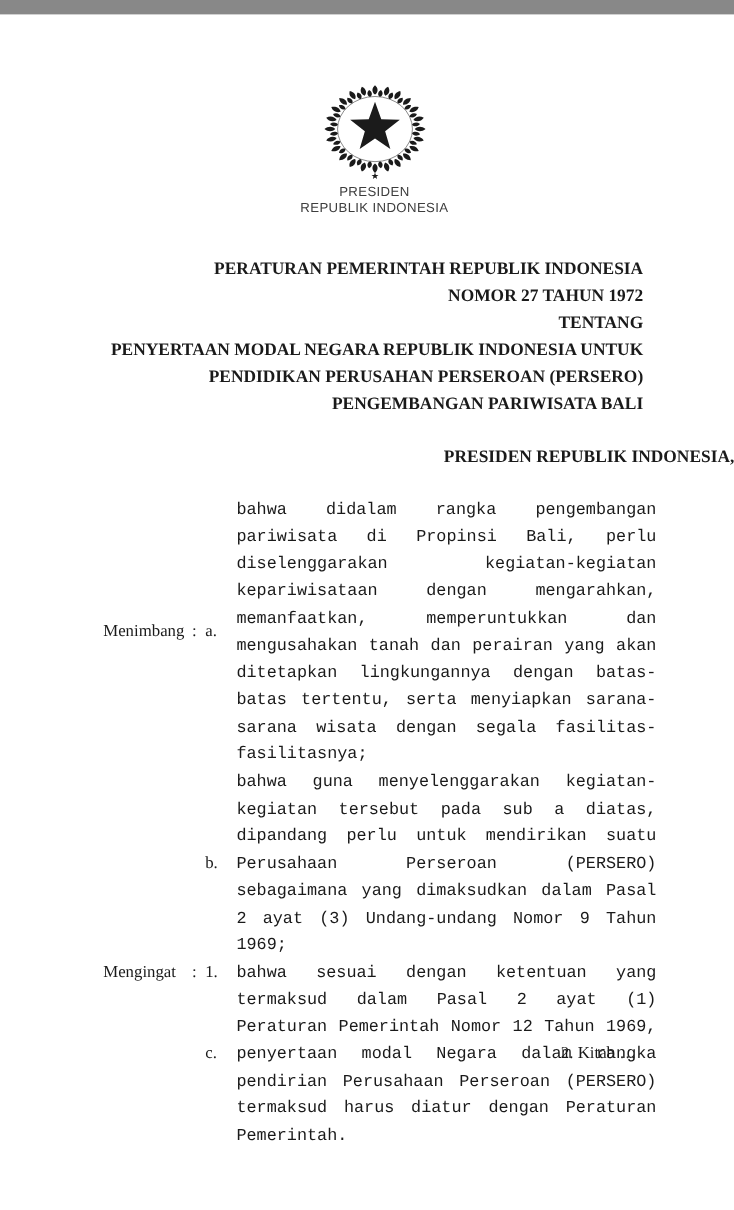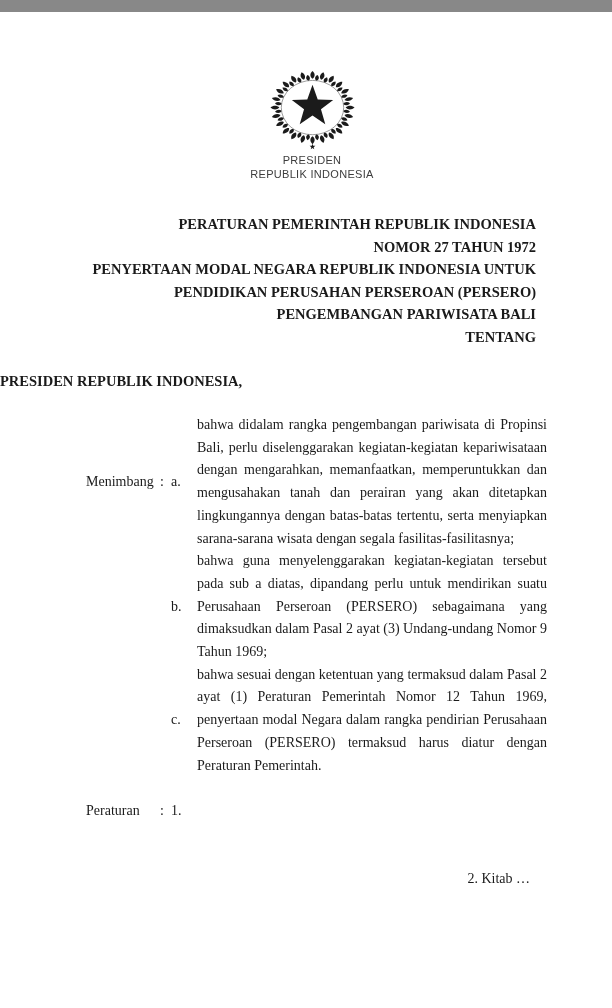--- a/index.html
+++ b/index.html
@@ -31,38 +31,38 @@
   
   .title-block {
     position:absolute; top:201px; left:76px; width:460px;
     text-align:right;
     font-weight:bold;
     font-size:14.5px; line-height:22.5px;
   }
 
   .opening {
     position:absolute; top:358px; left:0; width:100%;
-    text-align:left;
+    text-align:right;
     font-weight:bold;
     font-size:14.5px; line-height:22.5px;
   }
 
   
   .clause {
     position:absolute; left:86px; width:463px;
     font-size:14px; line-height:22.7px;
   }
   .clause-menimbang { top:402px; }
   .clause-mengingat { top:788px; }
 
   .clause-row { display:flex; align-items:center; }
   .cl-label  { width:74px; flex:none; }
   .cl-colon  { width:11px; flex:none; }
   .cl-marker { width:26px; flex:none; }
-  .cl-text   { width:350px; flex:none; text-align:justify; }
+  .cl-text   { width:350px; flex:none; text-align:justify;font-family:Liberation Mono, monospace; }
   .indent    { margin-left:85px; }
 
   .catchword {
     position:absolute; top:856px; right:82px;
     font-size:14px; line-height:22.7px;
   }
 </style>
 </head>
 <body>
 
@@ -109,22 +109,22 @@
     </svg>
     <div class="seal-text">
       <div>PRESIDEN</div>
       <div>REPUBLIK INDONESIA</div>
     </div>
   </div>
 
   <div class="title-block">
     <div>PERATURAN PEMERINTAH REPUBLIK INDONESIA</div>
     <div>NOMOR 27 TAHUN 1972</div>
+    <div>TENTANG</div>
     <div>PENYERTAAN MODAL NEGARA REPUBLIK INDONESIA UNTUK PENDIDIKAN PERUSAHAN PERSEROAN (PERSERO) PENGEMBANGAN PARIWISATA BALI</div>
-    <div>TENTANG</div>
   </div>
 
   <div class="opening">PRESIDEN REPUBLIK INDONESIA,</div>
 
   <div class="clause clause-menimbang">
     <div class="clause-row">
       <div class="cl-label">Menimbang</div>
       <div class="cl-colon">:</div>
       <div class="cl-marker">a.</div>
       <div class="cl-text">bahwa didalam rangka pengembangan pariwisata di Propinsi Bali, perlu diselenggarakan kegiatan-kegiatan kepariwisataan dengan mengarahkan, memanfaatkan, memperuntukkan dan mengusahakan tanah dan perairan yang akan ditetapkan lingkungannya dengan batas-batas tertentu, serta menyiapkan sarana-sarana wisata dengan segala fasilitas-fasilitasnya;</div>
@@ -134,21 +134,21 @@
       <div class="cl-text">bahwa guna menyelenggarakan kegiatan-kegiatan tersebut pada sub a diatas, dipandang perlu untuk mendirikan suatu Perusahaan Perseroan (PERSERO) sebagaimana yang dimaksudkan dalam Pasal 2 ayat (3) Undang-undang Nomor 9 Tahun 1969;</div>
     </div>
     <div class="clause-row indent">
       <div class="cl-marker">c.</div>
       <div class="cl-text">bahwa sesuai dengan ketentuan yang termaksud dalam Pasal 2 ayat (1) Peraturan Pemerintah Nomor 12 Tahun 1969, penyertaan modal Negara dalam rangka pendirian Perusahaan Perseroan (PERSERO) termaksud harus diatur dengan Peraturan Pemerintah.</div>
     </div>
   </div>
 
   <div class="clause clause-mengingat">
     <div class="clause-row">
-      <div class="cl-label">Peraturan</div>
+      <div class="cl-label">Mengingat</div>
       <div class="cl-colon">:</div>
       <div class="cl-marker">1.</div>
     </div>
   </div>
 
   <div class="catchword">2. Kitab …</div>
 
 </div>
 
 </body></html>

